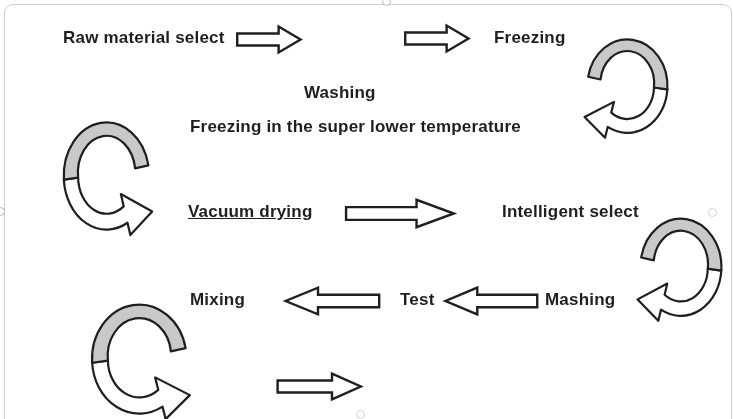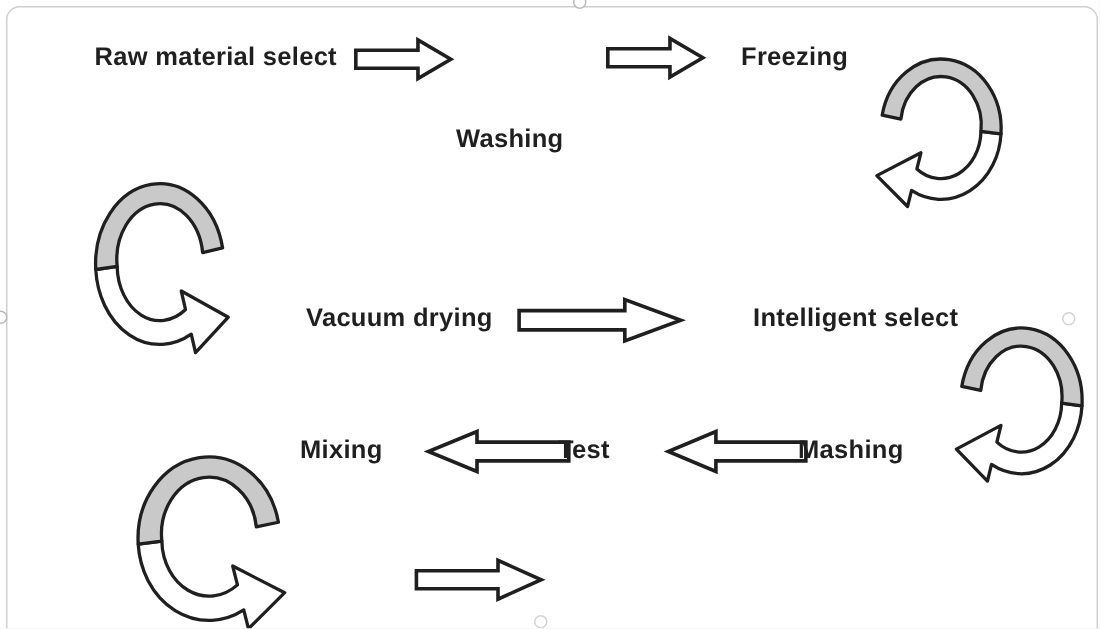--- a/index.html
+++ b/index.html
@@ -57,56 +57,57 @@
   </div>
   <div class="lbl" style="left:494px;top:28px;">Freezing</div>
 
   <div class="shape curve" style="left:581px;top:32px;width:89px;height:103px;">
     <svg viewBox="0 0 100 115" preserveAspectRatio="none">
       <path class="band-white" d="M97,64 A45,52 0 0 1 30,106 L27,118 L4,95 L37,78 L34,90 A30,36 0 0 0 82,62 Z"></path>
       <path class="band-gray" d="M8,50 A45,52 0 0 1 97,64 L82,62 A30,36 0 0 0 22,53 Z"></path>
     </svg>
   </div>
 
+  <div class="lbl" style="left:190px;top:117px;">Freezing in the super lower temperature</div>
 
   <div class="shape curve mirror" style="left:61px;top:114px;width:95px;height:118px;">
     <svg viewBox="0 0 100 115" preserveAspectRatio="none">
       <path class="band-white" d="M97,64 A45,52 0 0 1 30,106 L27,118 L4,95 L37,78 L34,90 A30,36 0 0 0 82,62 Z"></path>
       <path class="band-gray" d="M8,50 A45,52 0 0 1 97,64 L82,62 A30,36 0 0 0 22,53 Z"></path>
     </svg>
   </div>
 
-  <div class="lbl" style="left:204px;top:202px;">Vacuum drying</div>
+  <div class="lbl" style="left:188px;top:202px;text-decoration:underline;">Vacuum drying</div>
   <div class="shape block-arrow" style="left:344px;top:197px;width:114px;height:33px;">
     <svg viewBox="0 0 110 36" preserveAspectRatio="none">
         <path d="M2,11 L70,11 L70,3 L106,18 L70,33 L70,25 L2,25 Z"></path>
       </svg>
   </div>
   <div class="lbl" style="left:502px;top:202px;">Intelligent select</div>
 
   <div class="shape curve" style="left:634px;top:211px;width:90px;height:107px;">
     <svg viewBox="0 0 100 115" preserveAspectRatio="none">
       <path class="band-white" d="M97,64 A45,52 0 0 1 30,106 L27,118 L4,95 L37,78 L34,90 A30,36 0 0 0 82,62 Z"></path>
       <path class="band-gray" d="M8,50 A45,52 0 0 1 97,64 L82,62 A30,36 0 0 0 22,53 Z"></path>
     </svg>
   </div>
 
-  <div class="lbl" style="left:200px;top:290px;">Mixing</div>
+  <div class="lbl" style="left:190px;top:290px;">Mixing</div>
   <div class="shape block-arrow" style="left:282px;top:285px;width:99px;height:32px;">
     <svg viewBox="0 0 110 36" preserveAspectRatio="none">
         <path d="M108,11 L40,11 L40,3 L4,18 L40,33 L40,25 L108,25 Z"></path>
       </svg>
   </div>
-  <div class="lbl" style="left:372px;top:290px;">Test</div>
+  <div class="lbl" style="left:400px;top:290px;">Test</div>
   <div class="shape block-arrow" style="left:442px;top:285px;width:97px;height:32px;">
     <svg viewBox="0 0 110 36" preserveAspectRatio="none">
         <path d="M108,11 L40,11 L40,3 L4,18 L40,33 L40,25 L108,25 Z"></path>
       </svg>
   </div>
-  <div class="lbl" style="left:532px;top:290px;">Mashing</div>
+  <div class="lbl" style="left:545px;top:290px;">Mashing</div>
 
   <div class="shape curve mirror" style="left:89px;top:296px;width:105px;height:120px;">
     <svg viewBox="0 0 100 115" preserveAspectRatio="none">
       <path class="band-white" d="M97,64 A45,52 0 0 1 30,106 L27,118 L4,95 L37,78 L34,90 A30,36 0 0 0 82,62 Z"></path>
       <path class="band-gray" d="M8,50 A45,52 0 0 1 97,64 L82,62 A30,36 0 0 0 22,53 Z"></path>
     </svg>
   </div>
 
   <div class="shape block-arrow" style="left:276px;top:371px;width:88px;height:31px;">
     <svg viewBox="0 0 110 36" preserveAspectRatio="none">

